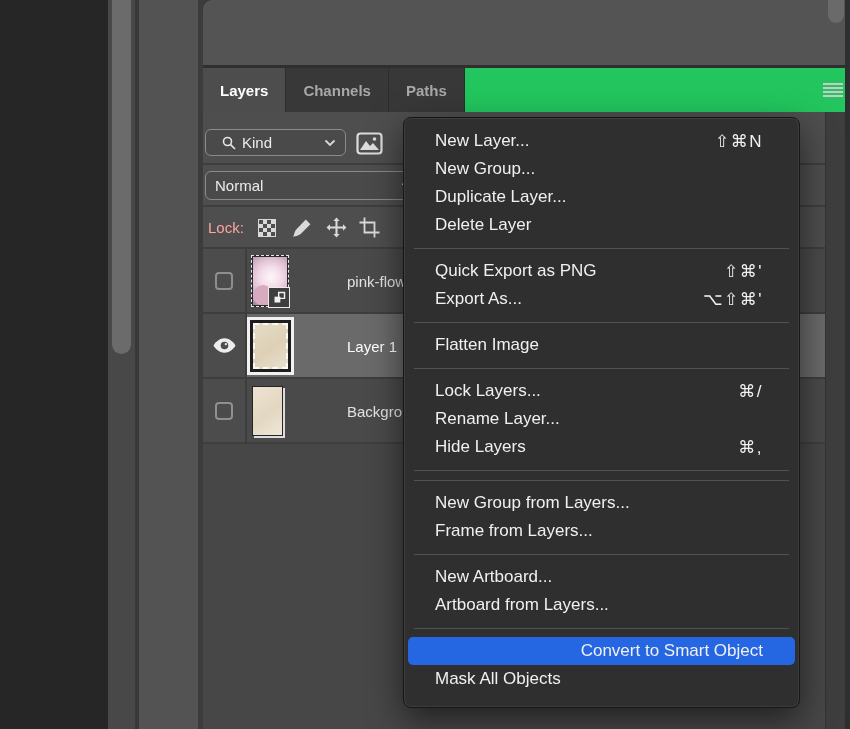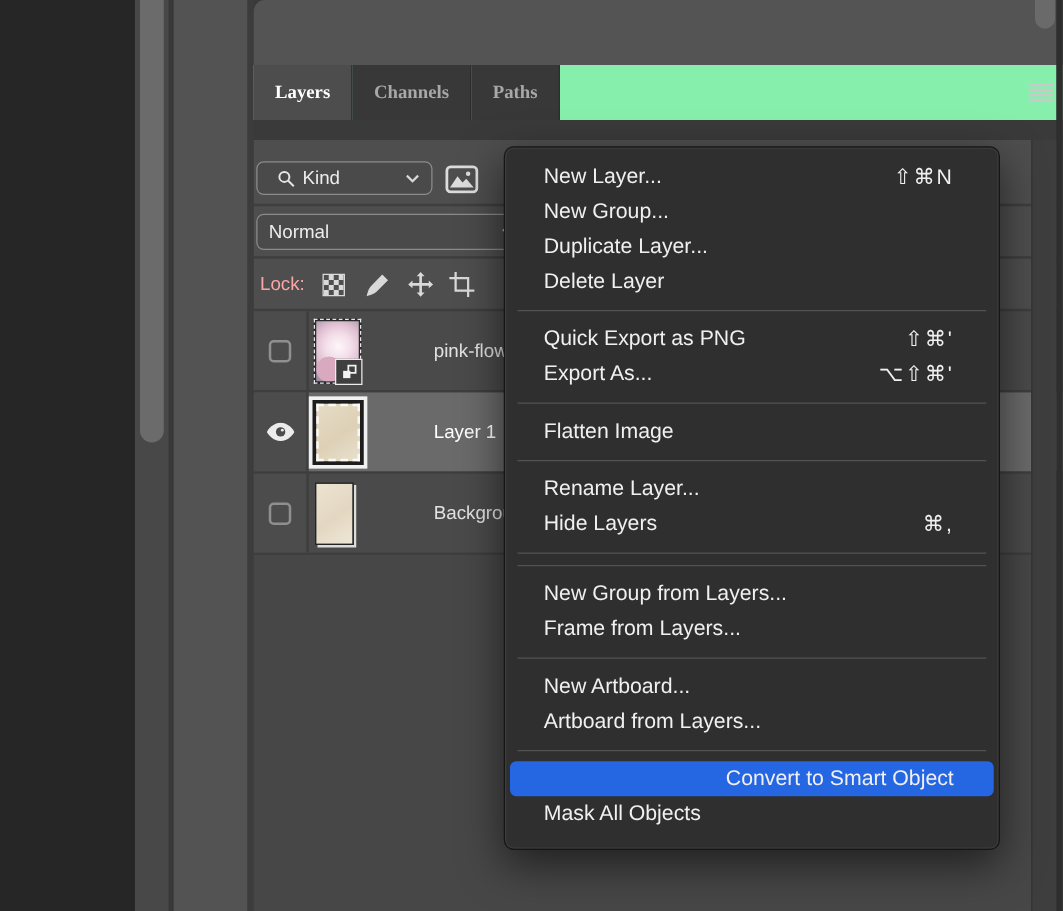--- a/index.html
+++ b/index.html
@@ -17,21 +17,21 @@
   .sepline1 { position:absolute; left:135px; top:0; width:4px; height:100%; background:#383838; }
   .gutter { position:absolute; left:139px; top:0; width:59px; height:100%; background:#535353; }
   .sepline2 { position:absolute; left:198px; top:0; width:5px; height:100%; background:#3c3c3c; }
 
   
   .panel { position:absolute; left:203px; top:0; right:0; height:100%; }
   .top-panel { position:absolute; left:0; top:0; right:0; height:68px; background:#545454;
     border-radius:9px 0 0 0; border-bottom:3px solid #2f2f2f; }
   .vthumb2 { position:absolute; right:6px; top:-9px; width:16px; height:32px; border-radius:8px; background:#6a6a6a; }
 
-  .tabbar { position:absolute; left:0; top:52px; right:0; height:44px; background:#86efac; display:flex;font-family:Liberation Serif, serif; }
+  .tabbar { position:absolute; left:0; top:68px; right:0; height:44px; background:#22c55e; display:flex; }
   .tab { height:100%; padding:0 17px; display:flex; align-items:center; font-size:15px; font-weight:bold;
     color:#a8a8a8; background:#383838; border-right:1px solid #2d2d2d; }
   .tab.active { background:#4d4d4d; color:#ffffff; }
   .hamburger { position:absolute; right:7px; top:15px; width:20px; height:14px;
     display:flex; flex-direction:column; justify-content:space-between; cursor:pointer; }
   .hamburger span { display:block; height:2px; background:#c9c9c9; }
 
   .ctrl-row { position:absolute; left:0; right:0; background:#4e4e4e; border-bottom:2px solid #3e3e3e; }
   .filter-row { top:112px; height:53px; }
   .blend-row  { top:165px; height:42px; }
@@ -282,20 +282,24 @@
       <div class="menu-item">
         <span class="lbl">Export As...</span>
         <span class="sc">⌥⇧⌘'</span>
       </div>
       <div class="menu-sep"></div>
       <div class="menu-item">
         <span class="lbl">Flatten Image</span>
       </div>
       <div class="menu-sep"></div>
       <div class="menu-item">
+        <span class="lbl">Lock Layers...</span>
+        <span class="sc">⌘/</span>
+      </div>
+      <div class="menu-item">
         <span class="lbl">Rename Layer...</span>
       </div>
       <div class="menu-item">
         <span class="lbl">Hide Layers</span>
         <span class="sc">⌘,</span>
       </div>
       <div class="menu-sep"></div>
       <div class="menu-sep"></div>
       <div class="menu-item">
         <span class="lbl">New Group from Layers...</span>

